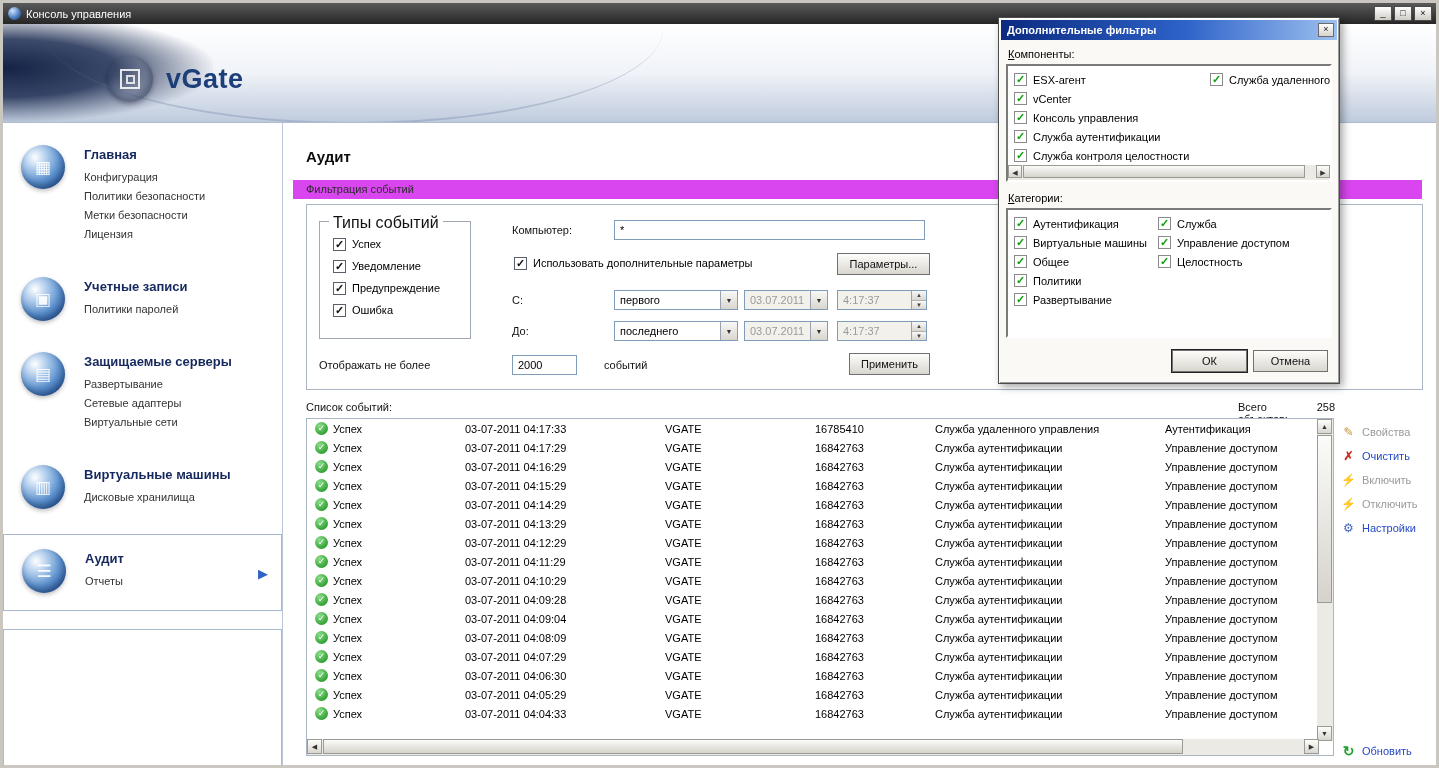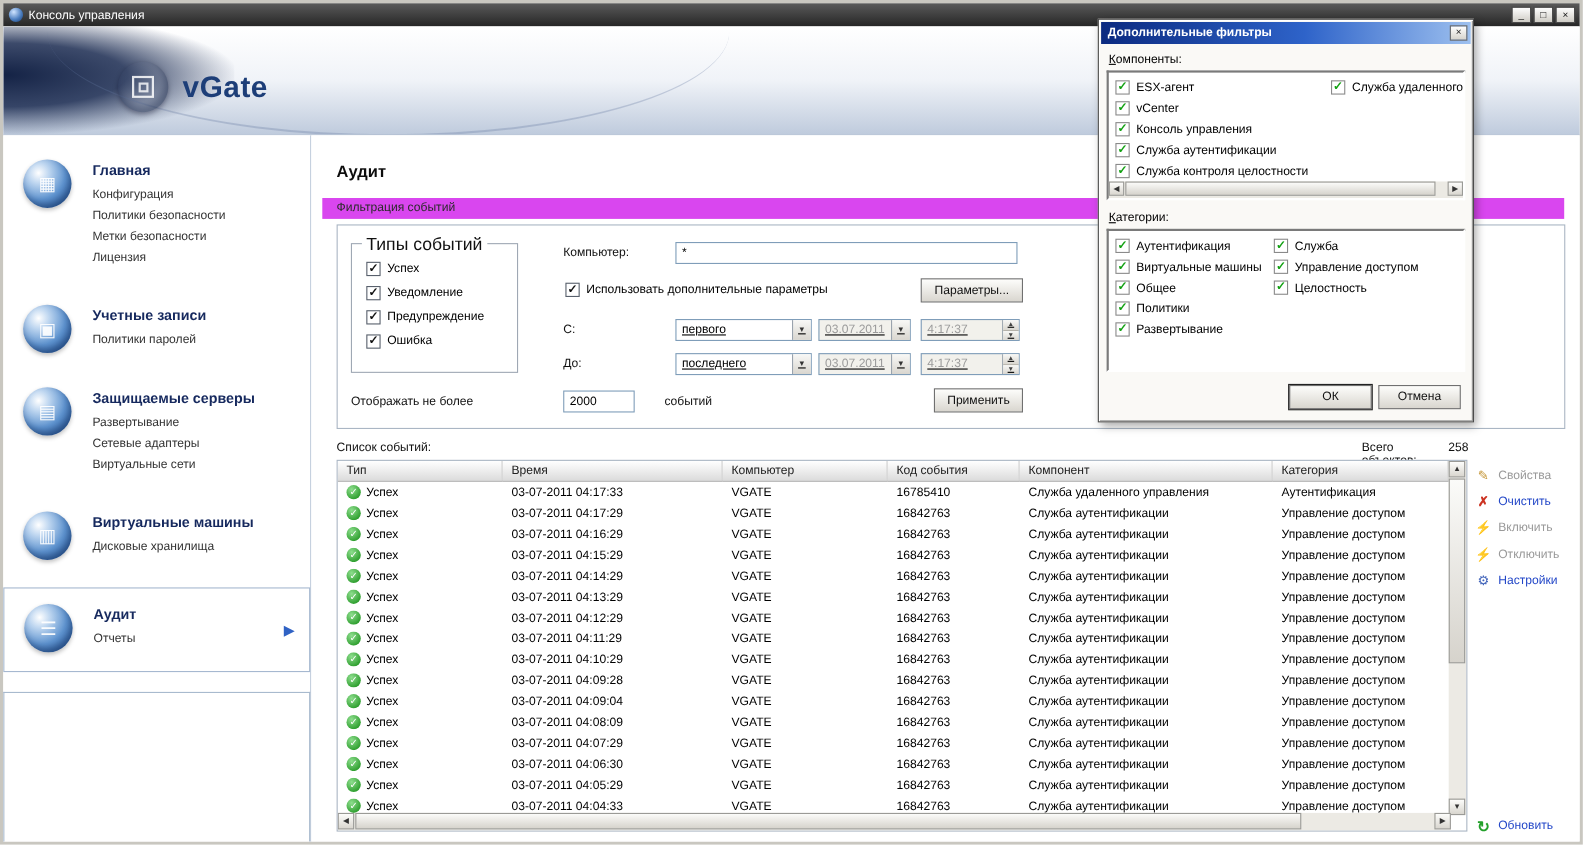--- a/index.html
+++ b/index.html
@@ -45,21 +45,21 @@
   .filter-panel { position:absolute; left:23px; top:81px; width:1117px; height:186px; border:1px solid #aab6c4; background:#fff; }
   .groupbox { position:absolute; left:12px; top:16px; width:152px; height:118px; border:1px solid #9fa8b4; }
   .groupbox .legend { position:absolute; top:-8px; left:9px; background:#fff; padding:0 4px; font-size:16px; color:#111; }
   .check-row { display:flex; align-items:center; gap:6px; cursor:pointer; height:22px; padding-left:13px; }
   .xcheck { width:13px; height:13px; flex:none; border:1px solid #58606c; background:#fff; color:#111; font-size:11px; font-weight:bold; line-height:11px; text-align:center; }
   .gb-inner { padding-top:11px; }
 
   .flabel { position:absolute; font-size:11px; color:#111; }
   .tinput { position:absolute; height:20px; border:1px solid #7f9db9; background:#fff; font-family:inherit; font-size:11px; padding:0 5px; }
 
-  .combo { position:absolute; height:20px; border:1px solid #7f9db9; background:#fff; display:flex;text-decoration:underline; }
+  .combo { position:absolute; height:20px; border:1px solid #7f9db9; background:#fff; display:flex; }
   .combo .ct { flex:1; padding:3px 5px 0 5px; font-size:11px; white-space:nowrap; overflow:hidden; color:#000; }
   .combo .dd { width:17px; flex:none; border-left:1px solid #9aa3ad; background:linear-gradient(#f8f8f6,#d9d6cf); font-size:7px; display:flex; align-items:center; justify-content:center; color:#333; cursor:pointer; }
   .combo.disabled { background:#f2f1ec; }
   .combo.disabled .ct { color:#9b9b9b; }
   .spin-btns { width:15px; flex:none; display:flex; flex-direction:column; border-left:1px solid #9aa3ad; }
   .spin-btns div { flex:1; background:linear-gradient(#f8f8f6,#d9d6cf); font-size:6px; line-height:8px; text-align:center; color:#444; border-bottom:1px solid #b5b2aa; cursor:pointer; }
   .spin-btns div:last-child { border-bottom:none; }
 
   .btn { background:linear-gradient(#fdfdfb,#d9d6cf); border:1px solid #707070; font-family:inherit; font-size:11px; color:#111; text-align:center; cursor:pointer; }
   .pbtn { position:absolute; }
@@ -273,28 +273,20 @@
         <button class="btn pbtn" style="left:542px;top:148px;width:81px;height:22px;">Применить</button>
       </div>
 
       <span class="list-label">Список событий:</span>
       <div class="total-row">
         <span>Всего объектов:</span>
         <span>258</span>
       </div>
 
       <div class="etable">
-        <div class="thead" id="event-head">
-            <div class="hc c-type">Тип</div>
-            <div class="hc c-time">Время</div>
-            <div class="hc c-comp">Компьютер</div>
-            <div class="hc c-code">Код события</div>
-            <div class="hc c-component">Компонент</div>
-            <div class="hc c-cat">Категория</div>
-          </div>
         <div class="tbody" id="event-rows">
             <div class="trow">
               <div class="c c-type">
                 <span class="okic">✓</span>
                 <span>Успех</span>
               </div>
               <div class="c c-time">03-07-2011 04:17:33</div>
               <div class="c c-comp">VGATE</div>
               <div class="c c-code">16785410</div>
               <div class="c c-component">Служба удаленного управления</div>

